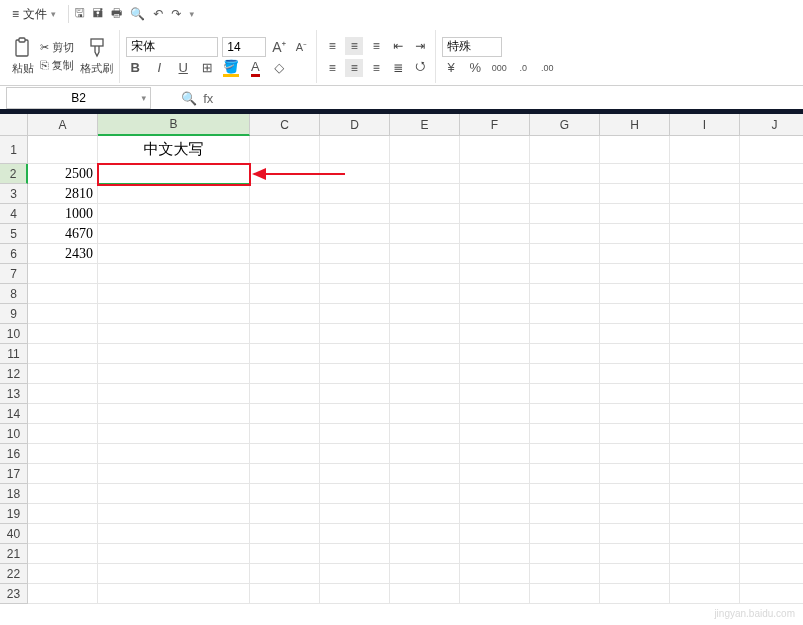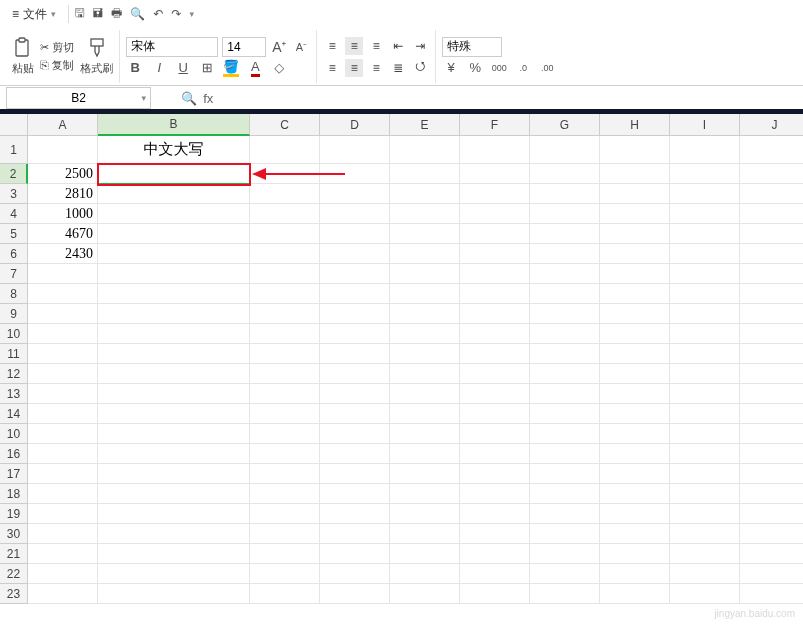--- a/index.html
+++ b/index.html
@@ -207,21 +207,21 @@
       <div class="row-h" style="height: 20px;">10</div>
       <div class="row-h" style="height: 20px;">11</div>
       <div class="row-h" style="height: 20px;">12</div>
       <div class="row-h" style="height: 20px; text-align: center;">13</div>
       <div class="row-h" style="height: 20px;">14</div>
       <div class="row-h" style="height: 20px;">10</div>
       <div class="row-h" style="height: 20px;">16</div>
       <div class="row-h" style="height: 20px;">17</div>
       <div class="row-h" style="height: 20px;">18</div>
       <div class="row-h" style="height: 20px;">19</div>
-      <div class="row-h" style="height: 20px;">30</div>
+      <div class="row-h" style="height: 20px;">40</div>
       <div class="row-h" style="height: 20px;">21</div>
       <div class="row-h" style="height: 20px;">22</div>
       <div class="row-h" style="height: 20px;">23</div>
     </div>
   <div class="cells">
       <div class="cell-row">
         <div class="cell" style="width: 70px; height: 28px;"></div>
         <div class="cell header-cell" style="width: 152px; height: 28px;">中文大写</div>
         <div class="cell" style="width: 70px; height: 28px;"></div>
         <div class="cell" style="width: 70px; height: 28px;"></div>

